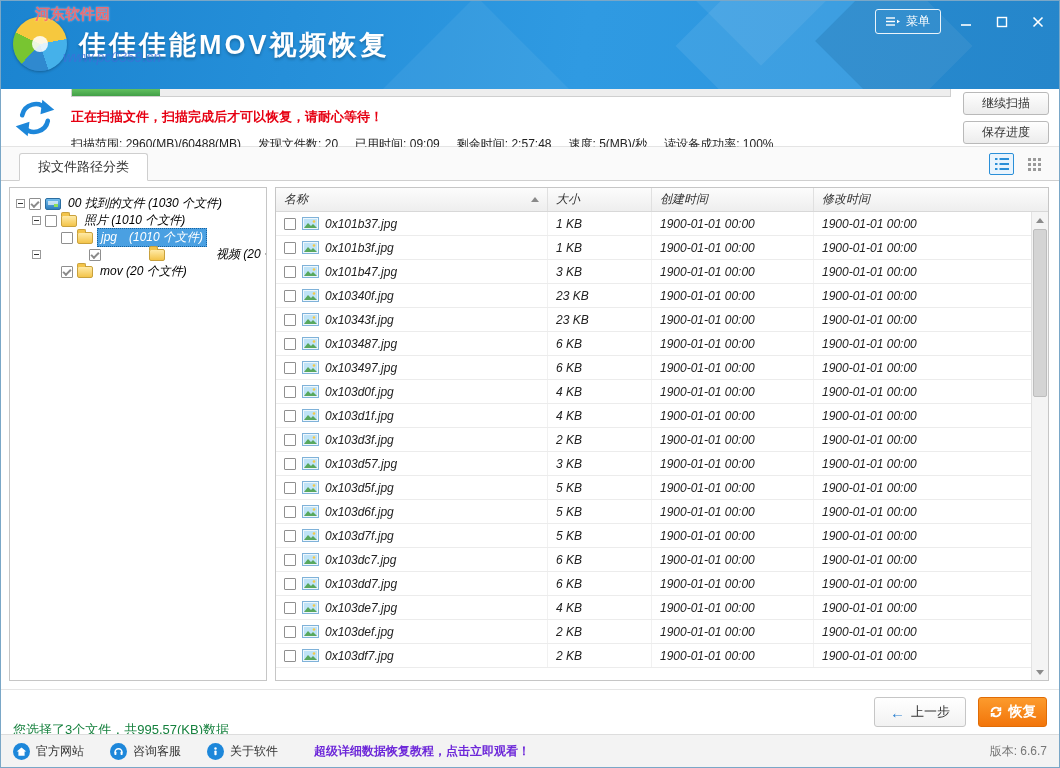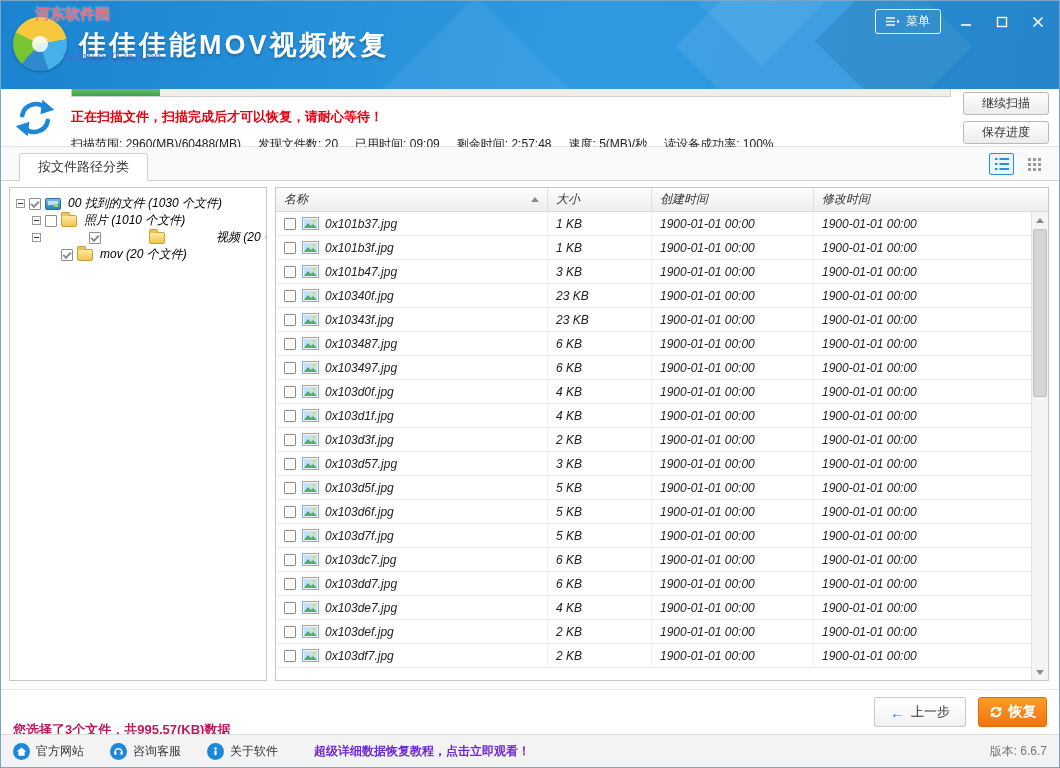--- a/index.html
+++ b/index.html
@@ -110,21 +110,21 @@
   .arrow-up { width: 0; height: 0; border-left: 4px solid transparent; border-right: 4px solid transparent;
     border-bottom: 5px solid #8b8b8b; }
   .arrow-down { width: 0; height: 0; border-left: 4px solid transparent; border-right: 4px solid transparent;
     border-top: 5px solid #8b8b8b; }
   .sb-thumb { position: absolute; left: 1px; right: 1px; top: 17px; height: 168px; background: #d4d4d4;
     border: 1px solid #bdbdbd; border-radius: 2px; cursor: grab; }
 
   
   .action-row { height: 45px; flex: none; border-top: 1px solid #e6e6e6; display: flex; align-items: center;
     padding: 0 12px; background: #fff; gap: 12px; }
-  .selection-text { color: #be185d; font-size: 13px; font-weight: bold; margin-top: 36px; }
+  .selection-text { color: #15803d; font-size: 13px; font-weight: normal; margin-top: 36px; }
   .action-spacer { flex: 1; }
   .prev-btn { width: 92px; height: 30px; background: linear-gradient(#ffffff, #f2f2f2); border: 1px solid #c6c6c6;
     border-radius: 3px; font-size: 13px; color: #333; display: flex; align-items: center; justify-content: center;
     gap: 6px; cursor: pointer; }
   .prev-arrow { color: #2a7fd0; font-size: 15px; font-weight: bold; }
   .recover-btn { width: 69px; height: 30px; background: linear-gradient(#fc9b2d, #f2750a); border: 1px solid #e06c06;
     border-radius: 3px; font-size: 14px; font-weight: bold; color: #fff; display: flex; align-items: center;
     justify-content: center; gap: 6px; cursor: pointer; }
 
   
@@ -257,20 +257,26 @@
     <span class="cb" data-state="partial"></span>
     <span class="ticon" data-icon="drive"></span>
     <span class="tlabel">00 找到的文件 (1030 个文件)</span>
   </div>
           <div class="tree-row" style="padding-left: 22px;">
     <span class="expander"></span>
     <span class="cb" data-state="unchecked"></span>
     <span class="ticon" data-icon="folder"></span>
     <span class="tlabel">照片 (1010 个文件)</span>
   </div>
+          <div class="tree-row" style="padding-left: 38px;">
+    <span class="expander hidden"></span>
+    <span class="cb" data-state="unchecked"></span>
+    <span class="ticon" data-icon="folder"></span>
+    <span class="tlabel selected">jpg　(1010 个文件)</span>
+  </div>
           <div class="tree-row" style="padding-left: 22px; gap: 48px;">
     <span class="expander"></span>
     <span class="cb" data-state="partial"></span>
     <span class="ticon" data-icon="folder"></span>
     <span class="tlabel">视频 (20 个文件)</span>
   </div>
           <div class="tree-row" style="padding-left: 38px;">
     <span class="expander hidden"></span>
     <span class="cb" data-state="partial"></span>
     <span class="ticon" data-icon="folder"></span>

